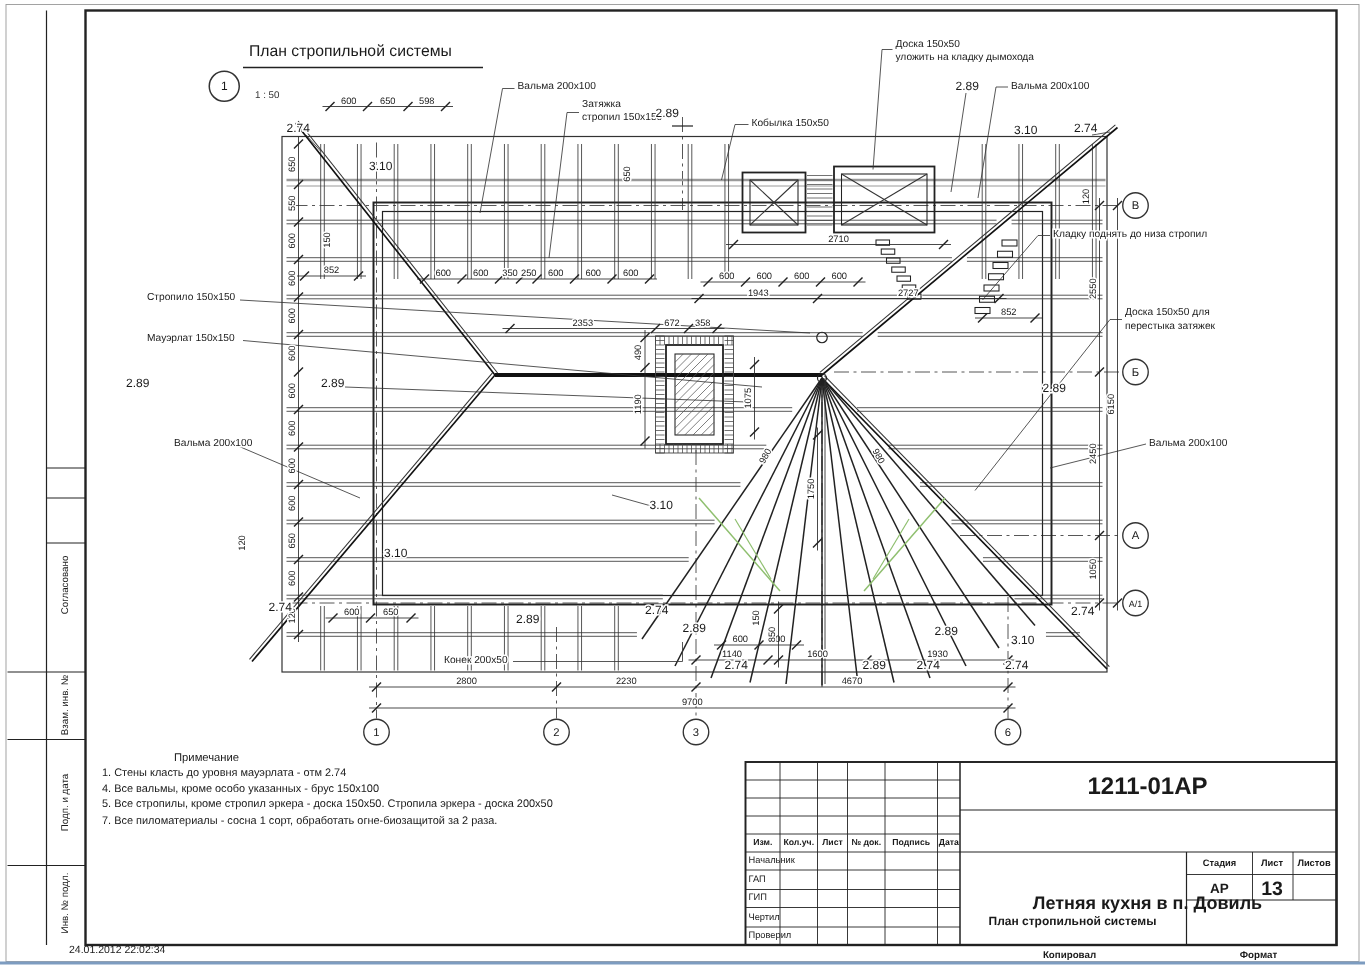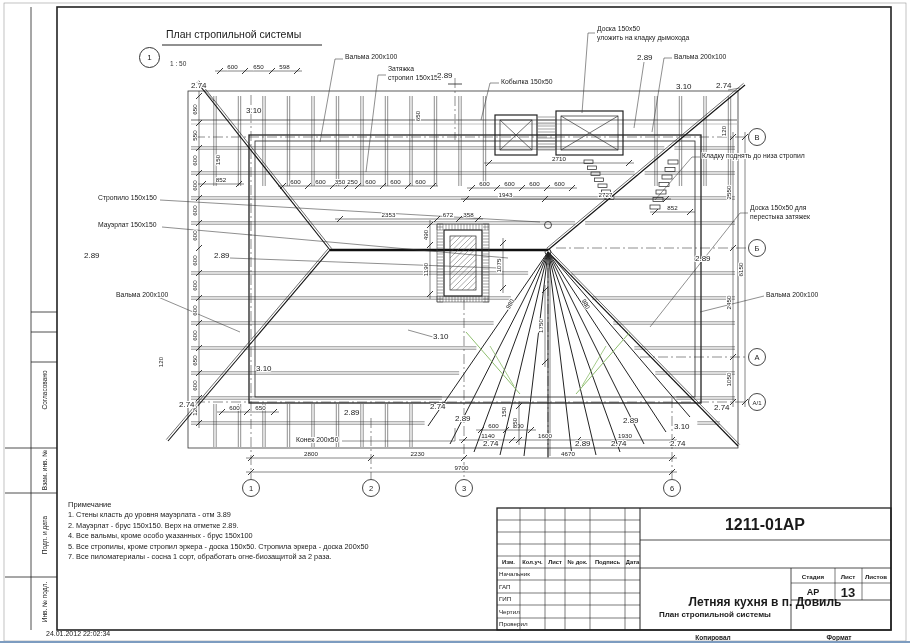--- a/index.html
+++ b/index.html
@@ -6,21 +6,21 @@
   .sheet{position:relative;width:910px;height:644px;background:#fff;overflow:hidden;
          font-family:"Liberation Sans",sans-serif;color:#1a1a1a;}
   .t{position:absolute;white-space:nowrap;color:#1a1a1a;}
   .c{transform:translate(-50%,-50%);font-weight:bold;}
   svg{position:absolute;left:0;top:0;}
   svg text{font-family:"Liberation Sans",sans-serif;fill:#1a1a1a;
            stroke:#fff;stroke-width:2px;paint-order:stroke;}
   .bubble{position:absolute;width:19px;height:19px;border:1px solid #333;border-radius:50%;
           text-align:center;line-height:19px;font-size:8px;background:#fff;}
   .notes div{font-size:7.3px;line-height:10.4px;}
-  .notes .hdr{font-size:7.5px;}
+  .notes .hdr{font-size:7.5px;margin-left:48px;}
   .vlab{position:absolute;font-size:6.5px;white-space:nowrap;
         transform:translate(-50%,-50%) rotate(-90deg);}
   .winedge{position:absolute;left:0;top:641px;width:910px;height:2px;background:#7d9cc0;}
 </style>
 </head>
 <body>
 
 <div class="sheet">
 
   <svg id="linework" width="910" height="644" viewBox="0 0 910 644">
@@ -571,22 +571,21 @@
 
   <div class="bubble" style="left:139px;top:47px;">
     <span>1</span>
   </div>
   <div class="t" style="left:166px;top:28px;font-size:10.5px;">План стропильной системы</div>
   <div class="t" style="left:170px;top:60px;font-size:6.5px;color:#333;">1 : 50</div>
 
   <div class="notes t" style="left:68px;top:500px;">
     <div class="hdr">Примечание</div>
     <div id="notes-list">
-        <div>1. Стены класть до уровня мауэрлата - отм 3.89</div>
-        <div>2. Мауэрлат - брус 150х150. Верх на отметке 2.89.</div>
+        <div>1. Стены класть до уровня мауэрлата - отм 2.74</div>
         <div>4. Все вальмы, кроме особо указанных - брус  150х100</div>
         <div>5. Все стропилы, кроме стропил эркера - доска 150х50. Стропила эркера - доска 200х50</div>
         <div>7. Все пиломатериалы - сосна 1 сорт, обработать огне-биозащитой за 2 раза.</div>
       </div>
   </div>
 
   <div class="vlab" style="left:44px;top:390px;">Согласовано</div>
   <div class="vlab" style="left:44px;top:470px;">Взам. инв. №</div>
   <div class="vlab" style="left:44px;top:535px;">Подп. и дата</div>
   <div class="vlab" style="left:44px;top:602px;">Инв. № подл.</div>

